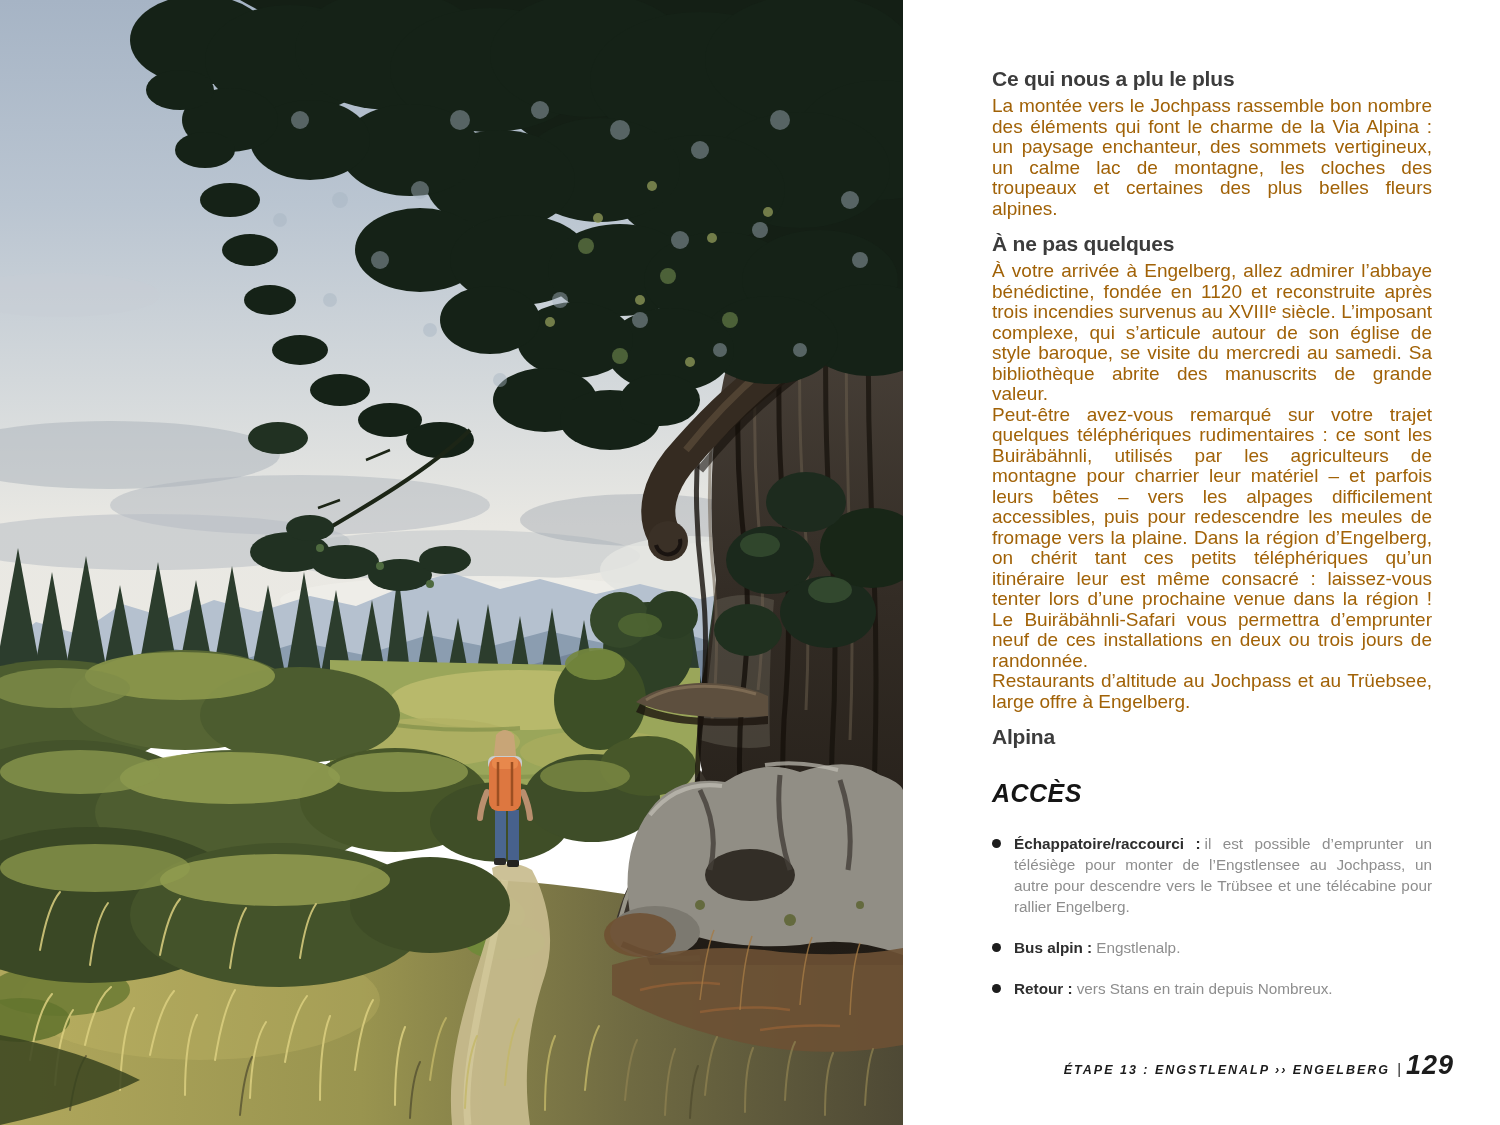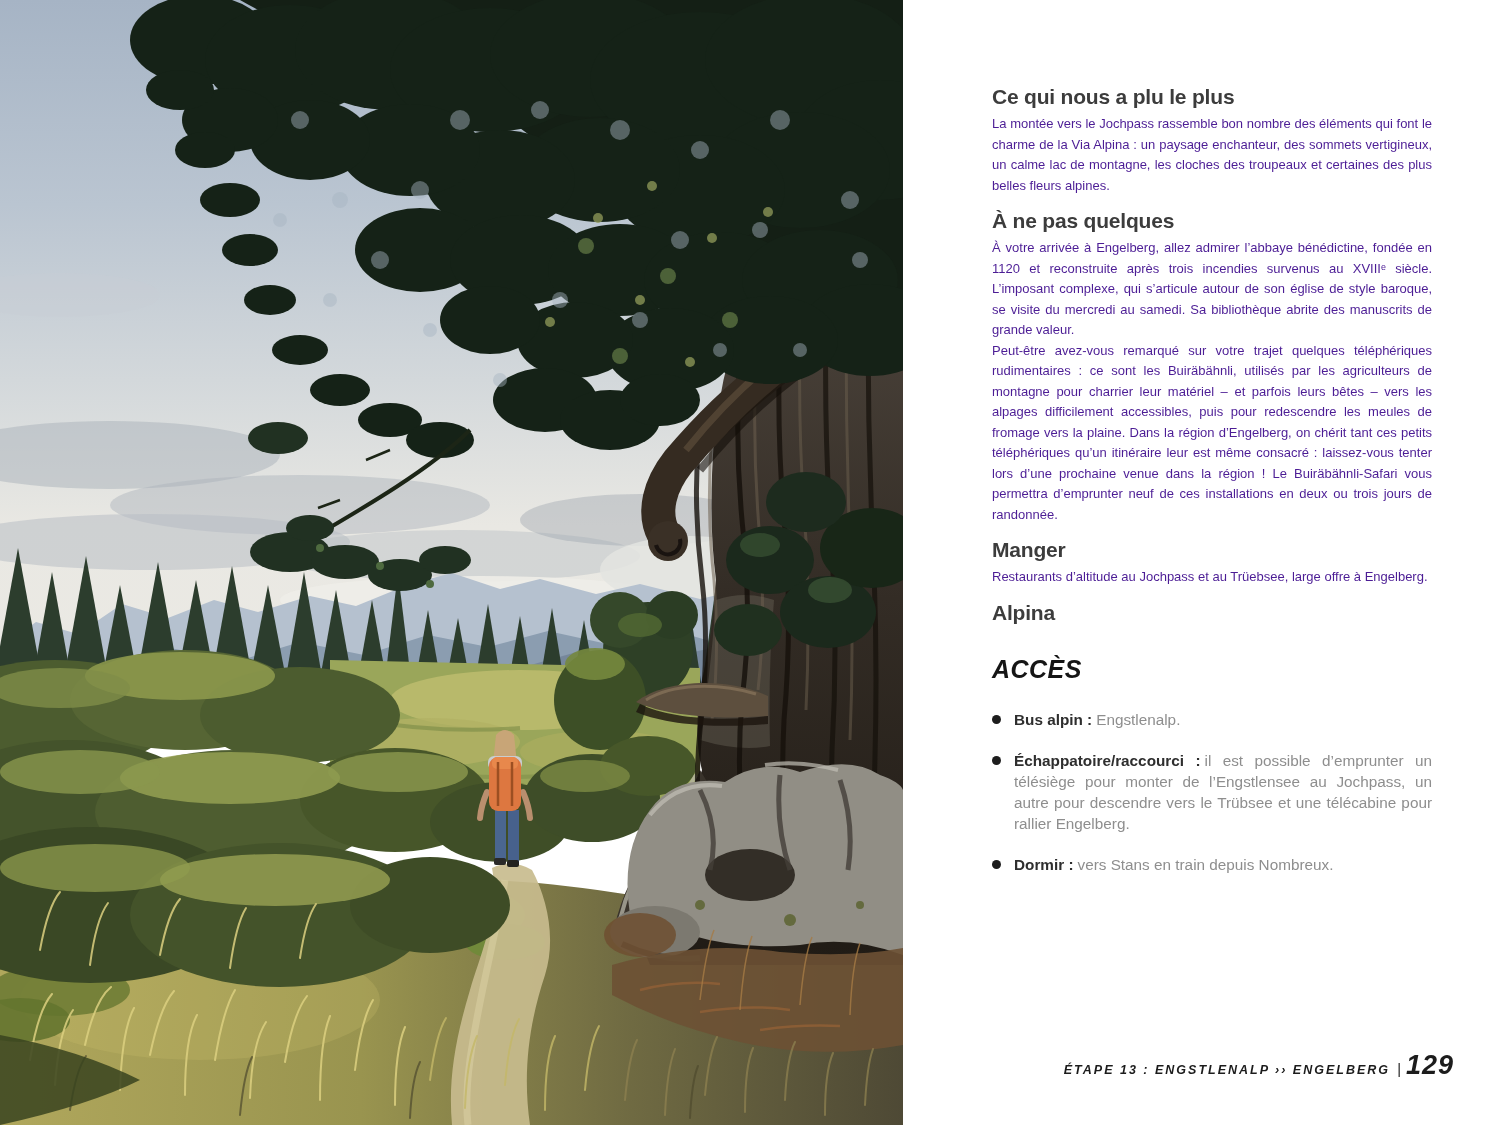--- a/index.html
+++ b/index.html
@@ -1,22 +1,22 @@
 <!DOCTYPE html>
 <html lang="fr"><head>
 <meta charset="utf-8">
 <style>
   html,body{margin:0;padding:0;}
   .page{position:relative;width:1500px;height:1125px;background:#ffffff;overflow:hidden;
         font-family:"Liberation Sans","DejaVu Sans",sans-serif;}
   .photo{position:absolute;left:0;top:0;width:903px;height:1125px;display:block;}
-  .col{position:absolute;left:992px;top:84px;width:440px;}
+  .col{position:absolute;left:992px;top:66px;width:440px;}
   .col h3{font-size:21px;line-height:25px;font-weight:700;color:#3c3c3c;margin:12px 0 5px;letter-spacing:-.2px;}
   .col section:first-child h3{margin-top:0;}
-  .col p{font-size:13px;line-height:20.5px;color:#4c1d95;text-align:justify;margin:0;}
+  .col p{font-size:19px;line-height:20.5px;color:#a16207;text-align:justify;margin:0;}
   .acces-head{font-size:26px;line-height:28px;font-weight:800;font-style:italic;color:#151515;
               letter-spacing:.5px;margin:30px 0 0;transform:scaleX(.96);transform-origin:left;}
   .acces-list{list-style:none;margin:26px 0 0;padding:0;}
   .acces-list li{position:relative;padding-left:22px;margin-bottom:20px;
                  font-size:15.3px;line-height:21px;color:#8e8e8e;text-align:justify;}
   .dot{position:absolute;left:0;top:6px;width:9px;height:9px;border-radius:50%;background:#1d1d1d;}
   .lbl{font-weight:700;color:#2e2e2e;margin-right:4px;}
   .footer{position:absolute;right:46px;top:1050px;display:flex;align-items:baseline;color:#1c1c1c;text-align:center;}
   .stage{font-size:12.5px;font-weight:700;font-style:italic;letter-spacing:2px;}
   .sep{font-size:15px;font-weight:400;font-style:italic;margin:0 5px 0 7px;color:#2a2a2a;}
@@ -379,39 +379,38 @@
     <section>
       <h3>À ne pas quelques</h3>
       <p>À votre arrivée à Engelberg, allez admirer l’abbaye bénédictine, fondée en 1120 et reconstruite après trois incendies survenus au XVIIIᵉ siècle. L’imposant complexe, qui s’articule autour de son église de style baroque, se visite du mercredi au samedi. Sa bibliothèque abrite des manuscrits de grande valeur.</p>
     </section>
 
     <section>
       <p>Peut-être avez-vous remarqué sur votre trajet quelques téléphériques rudimentaires : ce sont les Buiräbähnli, utilisés par les agriculteurs de montagne pour charrier leur matériel – et parfois leurs bêtes – vers les alpages difficilement accessibles, puis pour redescendre les meules de fromage vers la plaine. Dans la région d’Engelberg, on chérit tant ces petits téléphériques qu’un itinéraire leur est même consacré : laissez-vous tenter lors d’une prochaine venue dans la région ! Le Buiräbähnli-Safari vous permettra d’emprunter neuf de ces installations en deux ou trois jours de randonnée.</p>
     </section>
 
     <section>
-      <h3>Manger</h3>
       <p>Restaurants d’altitude au Jochpass et au Trüebsee, large offre à Engelberg.</p>
     </section>
 
     <section>
       <h3>Alpina</h3>
     </section>
 
     <section>
       <h2 class="acces-head">ACCÈS</h2>
       <ul class="acces-list">
+        <li>
+          <span class="dot"></span><span class="lbl">Échappatoire/raccourci :</span><span>il est possible d’emprunter un télésiège pour monter de l’Engstlensee au Jochpass, un autre pour descendre vers le Trübsee et une télécabine pour rallier Engelberg.</span>
+        </li>
         <li>
           <span class="dot"></span><span class="lbl">Bus alpin :</span><span>Engstlenalp.</span>
         </li>
         <li>
-          <span class="dot"></span><span class="lbl">Échappatoire/raccourci :</span><span>il est possible d’emprunter un télésiège pour monter de l’Engstlensee au Jochpass, un autre pour descendre vers le Trübsee et une télécabine pour rallier Engelberg.</span>
-        </li>
-        <li>
-          <span class="dot"></span><span class="lbl">Dormir :</span><span>vers Stans en train depuis Nombreux.</span>
+          <span class="dot"></span><span class="lbl">Retour :</span><span>vers Stans en train depuis Nombreux.</span>
         </li>
       </ul>
     </section>
   </main>
 
   <div class="footer">
     <span class="stage">ÉTAPE 13 : ENGSTLENALP ›› ENGELBERG</span>
     <span class="sep">|</span>
     <span class="pagenum">129</span>
   </div>

